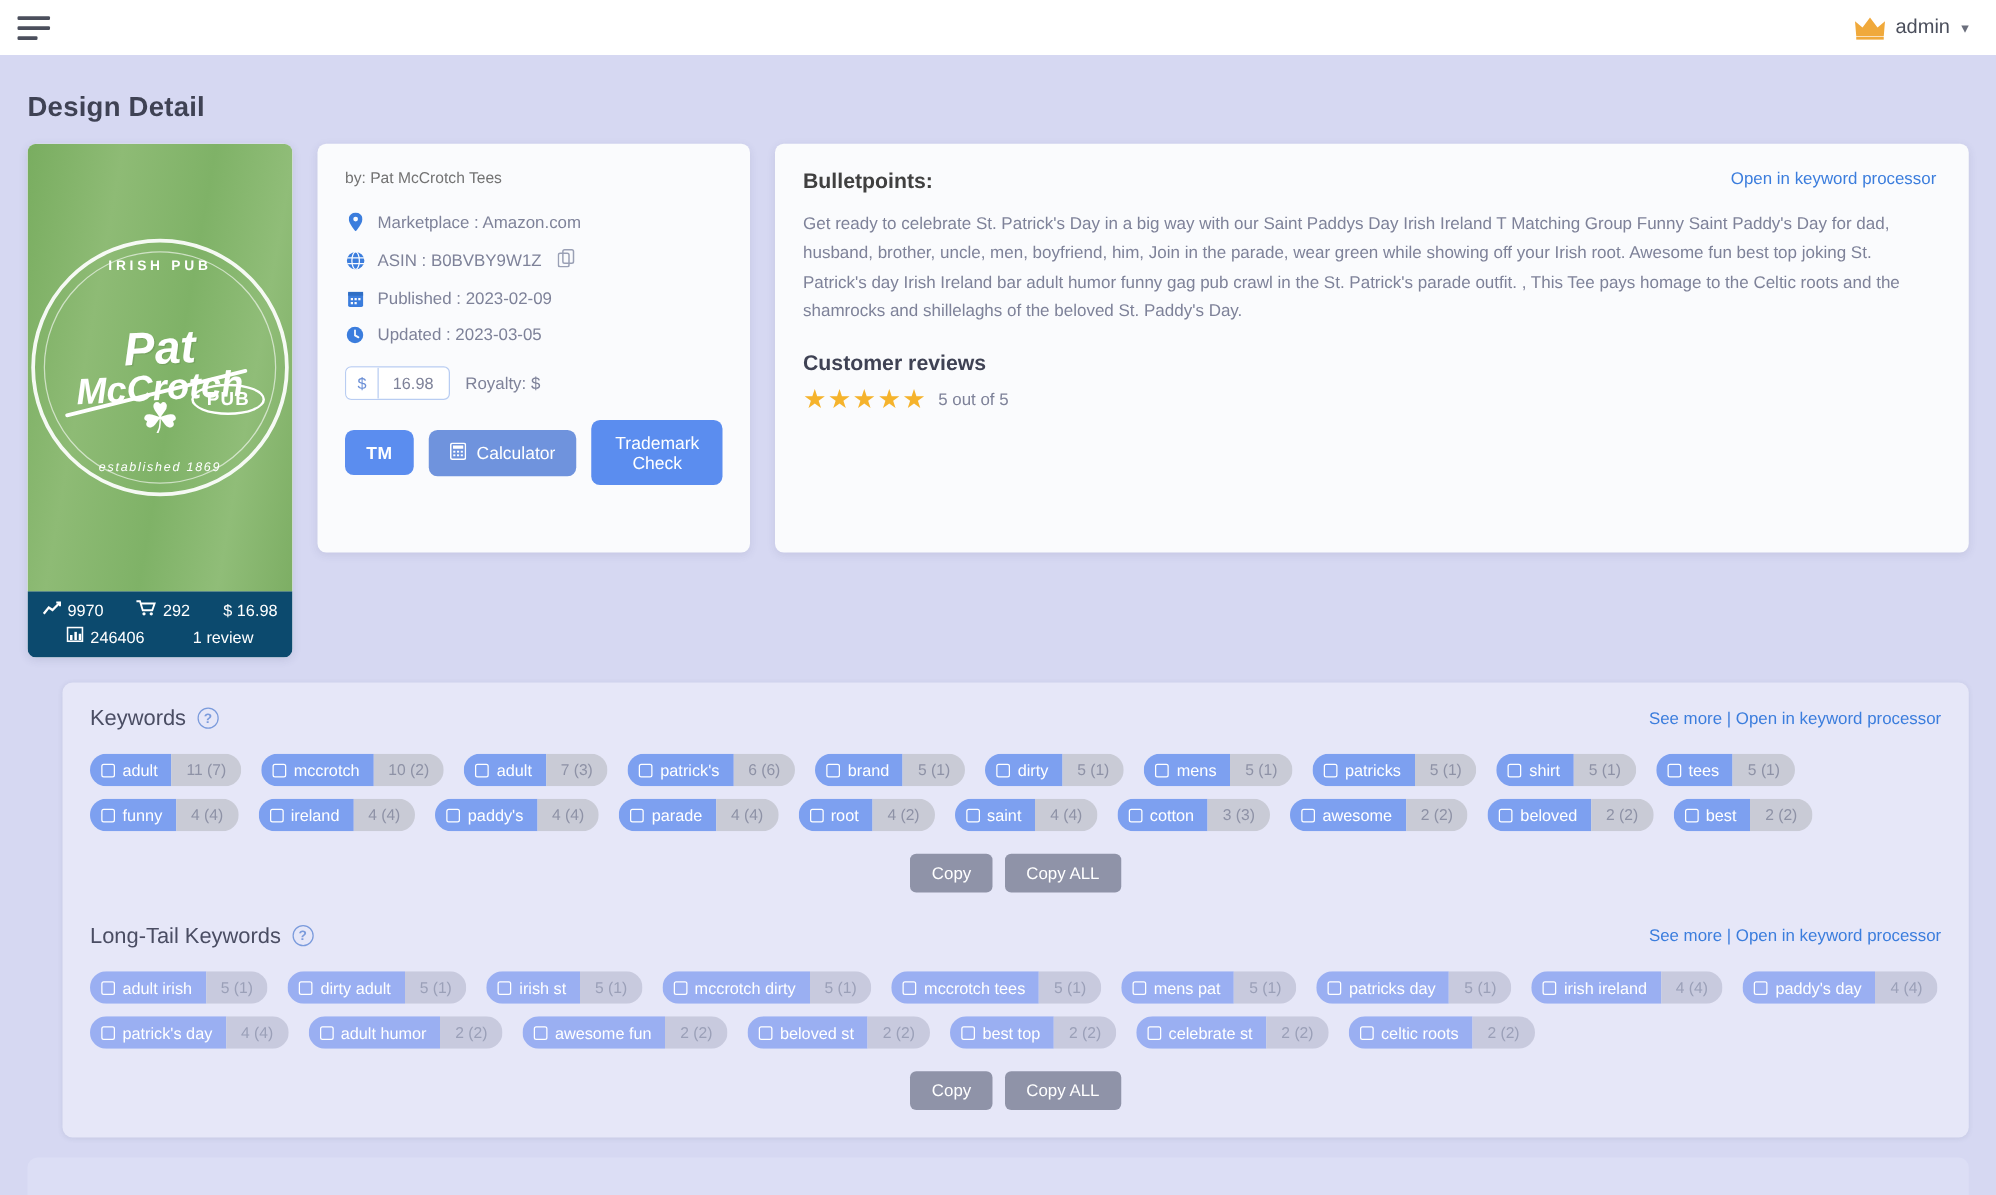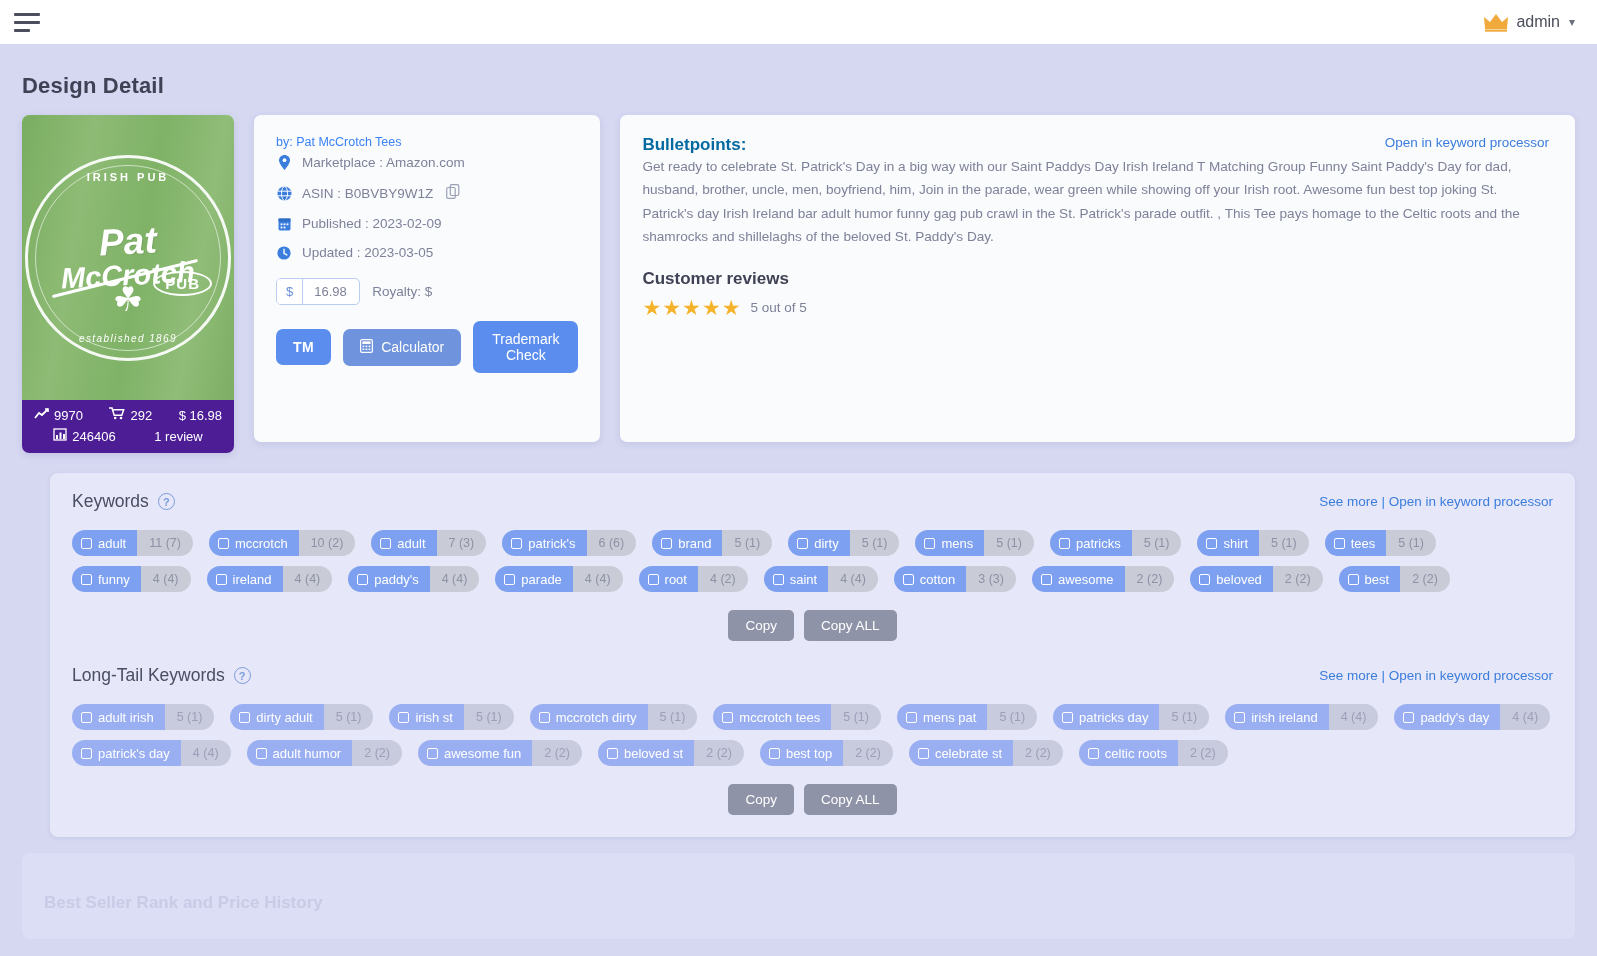--- a/index.html
+++ b/index.html
@@ -32,21 +32,21 @@
   
   .page{ padding:5px 22px; position:relative;}
   .page-title{ font-size:22px; font-weight:700; color:#3f4254;
     padding:24px 0 16px 0; letter-spacing:.2px;}
 
   .top-row{ display:flex; gap:20px; align-items:flex-start;}
 
   
   .img-card{ width:212px; border-radius:7px; overflow:hidden;
     box-shadow:0 2px 7px rgba(70,75,120,.14); background:#fff; flex:0 0 212px;}
-  .shirt{ height:285px; background:linear-gradient(100deg,#79ad60 0%,#8ebb75 28%,#7fb267 55%,#90bd78 78%,#7dae64 100%);
+  .shirt{ height:358px; background:linear-gradient(100deg,#79ad60 0%,#8ebb75 28%,#7fb267 55%,#90bd78 78%,#7dae64 100%);
     position:relative; display:flex; align-items:center; justify-content:center;}
   .badge-circle{ width:206px; height:206px; border-radius:50%;
     border:3px solid rgba(255,255,255,.92); position:relative;
     display:flex; flex-direction:column; align-items:center; justify-content:center;
     color:#fff;}
   .badge-circle:after{ content:""; position:absolute; inset:7px; border-radius:50%;
     border:1px solid rgba(255,255,255,.6);}
   .b-top{ position:absolute; top:13px; width:100%; text-align:center;
     font-size:11px; letter-spacing:3px; font-weight:700;}
   .b-bot{ position:absolute; bottom:14px; width:100%; text-align:center;
@@ -55,32 +55,32 @@
     transform:rotate(-3deg); text-shadow:1px 1px 0 rgba(0,0,0,.08);}
   .b-name2{ font-size:29px; font-style:italic; font-weight:700; line-height:1;
     transform:rotate(-3deg); margin-top:2px;}
   .b-pub{ position:absolute; right:16px; bottom:62px;
     border:2px solid #fff; border-radius:50%/50%; padding:2px 10px;
     font-size:15px; font-weight:700; letter-spacing:1px;text-align:right;}
   .b-clover{ position:absolute; left:50%; transform:translateX(-50%); bottom:42px;
     font-size:34px; line-height:1;}
   .b-slash{ position:absolute; width:150px; height:3px; background:#fff;
     left:22px; bottom:78px; transform:rotate(-14deg); border-radius:2px;}
-  .stats{ background:#4c1d95; color:#fff; padding:7px 12px 9px 12px;}
+  .stats{ background:#0c4a6e; color:#fff; padding:7px 12px 9px 12px;}
   .stats-row{ display:flex; align-items:center; font-size:13px;}
   .stats-row.r1{ justify-content:space-between; margin-bottom:5px;}
   .stats-row.r2{ justify-content:space-around;}
   .stat{ display:flex; align-items:center; gap:5px; white-space:nowrap;}
   .ic{ display:inline-block; vertical-align:middle;}
 
   
   .detail-card{ background:#fafbfd; border-radius:7px; flex:1 1 auto;
     box-shadow:0 2px 7px rgba(70,75,120,.12); padding:20px 22px 24px 22px;
     max-width:636px; min-height:327px;}
-  .by{ font-size:12.5px; color:#3b82f6; margin-bottom:6px;}
+  .by{ font-size:12.5px; color:#737373; margin-bottom:21px;}
   .prod-title{ font-size:17.5px; font-weight:700; color:#2f3044; margin-bottom:16px;
     letter-spacing:-.1px;}
   .meta-line{ display:flex; align-items:center; gap:10px; margin-bottom:14px;
     font-size:13.5px; color:#7e8299;}
   .meta-ic{ width:16px; display:flex; justify-content:center; color:#3b7ddd;}
   .copy-ic{ cursor:pointer; color:#9aa0b5; margin-left:3px;}
   .price-row{ display:flex; align-items:center; gap:12px; margin:18px 0 16px 0;}
   .price-input{ display:flex; border:1px solid #b9cdf2; border-radius:5px;
     overflow:hidden; background:#fff;}
   .price-pre{ padding:5px 9px; color:#6b8fd6; font-size:13px; background:#fff;
@@ -91,21 +91,21 @@
   .btn{ border:none; border-radius:7px; color:#fff; font-size:14px;
     cursor:pointer; font-family:inherit; display:flex; align-items:center; gap:8px;}
   .btn-tm{ background:#5b8def; padding:10px 17px; font-weight:700; letter-spacing:.5px;}
   .btn-calc{ background:#6f93dd; padding:10px 17px;}
   .btn-tmc{ background:#5b8def; padding:10px 19px;}
 
   
   .bullet-card{ background:#fafbfd; border-radius:7px; flex:1 1 auto;
     box-shadow:0 2px 7px rgba(70,75,120,.12); padding:20px 26px 22px 22px;
     min-height:327px;}
-  .sec-h{ font-size:17px; font-weight:700; color:#0369a1; margin-bottom:0;}
+  .sec-h{ font-size:17px; font-weight:700; color:#404040; margin-bottom:12px;}
   .bullets-head{ display:flex; justify-content:space-between; align-items:flex-start;}
   .link{ color:#3b7ddd; font-size:13.5px; cursor:pointer;}
   .desc-h{ font-size:17px; font-weight:700; color:#3f4254; margin:18px 0 12px 0;}
   .desc{ font-size:13.6px; line-height:1.72; color:#7e8299;}
   .rev-h{ font-size:17px; font-weight:700; color:#3f4254; margin:20px 0 8px 0;}
   .rev-row{ display:flex; align-items:center; gap:9px;}
   .stars{ color:#f5b32c; font-size:21px; letter-spacing:1px; line-height:1;}
   .rev-txt{ font-size:13.5px; color:#7e8299;}
 
   

